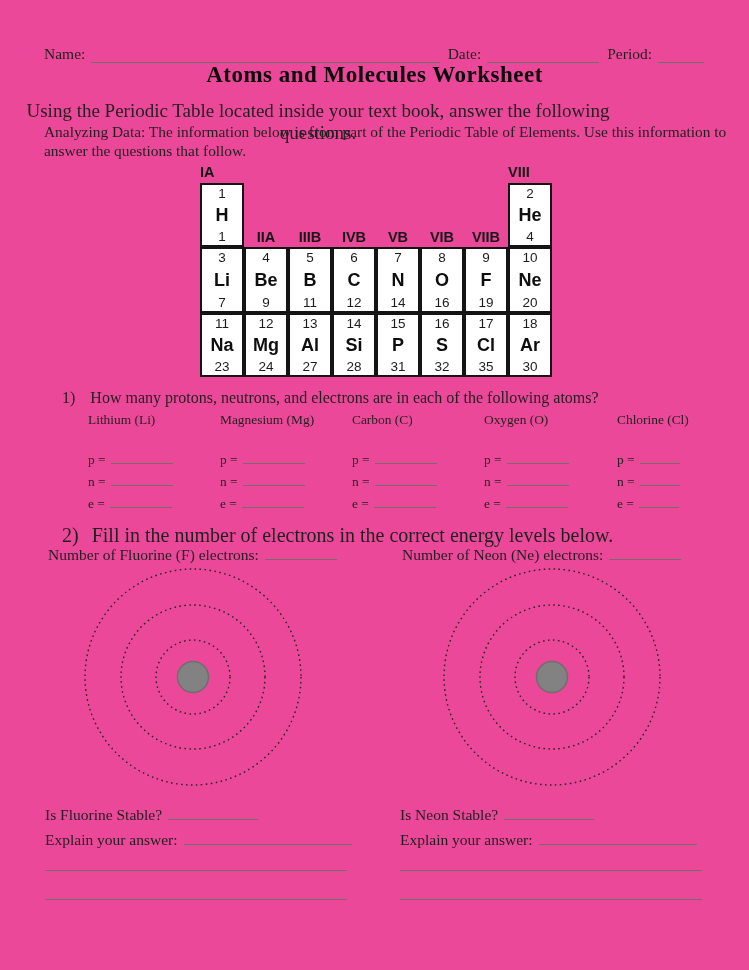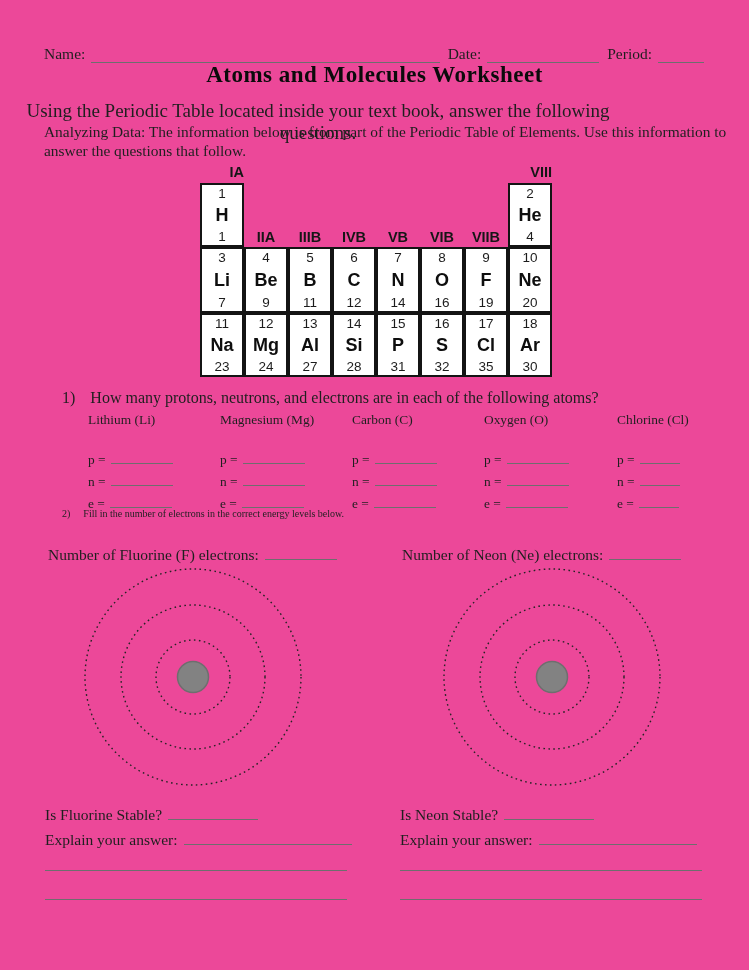--- a/index.html
+++ b/index.html
@@ -13,38 +13,38 @@
   .name-row .lbl{margin-right:6px;}
   .name-row .grow{flex:1 1 auto;margin-right:8px;}
   .title{left:0;top:62px;width:749px;text-align:center;font-size:23px;font-weight:bold;
          letter-spacing:.5px;color:#0b0b0b;}
   .subtitle{left:16px;top:100px;width:604px;text-align:center;font-size:19px;}
   .intro{left:44px;top:122px;width:702px;font-size:15.4px;line-height:19px;}
   
   .ptable{left:200px;top:158px;font-family:"Liberation Sans",sans-serif;}
   .ptop{display:grid;grid-template-columns:repeat(8,44px);height:25px;align-items:end;
         font-size:14.5px;font-weight:bold;color:#161616;}
-  .ptop span{text-align:right;padding-bottom:3px;}
+  .ptop span{text-align:left;padding-bottom:3px;}
   .pgrid{display:grid;grid-template-columns:repeat(8,44px);grid-template-rows:64px 66px 64px;}
   .pcell{border:2px solid #141414;box-sizing:border-box;display:flex;flex-direction:column;
          justify-content:space-between;align-items:center;padding:2px 0 2px;background:#fff;}
   .pnum{font-size:13.5px;line-height:1;color:#1c1c1c;}
   .psym{font-size:18px;font-weight:bold;line-height:1;color:#0e0e0e;}
   .plabels{grid-column:2/8;display:grid;grid-template-columns:repeat(6,1fr);align-items:end;
            justify-items:center;font-size:14.5px;font-weight:bold;color:#161616;padding-bottom:2px;text-align:center;}
   
   .q1head{left:62px;top:389px;font-size:16px;}
   .q1head .qnum{margin-right:15px;}
   .q1col{top:409px;font-size:13.4px;line-height:22px;white-space:nowrap;}
   .q1col .clabel{margin-bottom:18px;}
   .q1col .bl{margin-left:5px;}
   .w62{width:62px;} .w40{width:40px;} .w72{width:72px;} .w90{width:90px;}
   .w112{width:112px;} .w46{width:46px;} .w168{width:168px;} .w158{width:158px;}
   
-  .q2{left:62px;top:508px;font-size:10px;}
+  .q2{left:62px;top:524px;font-size:20px;}
   .q2 .qnum{margin-right:13px;}
   .elabel{top:546px;font-size:15.5px;white-space:nowrap;}
   .elabel .bl{margin-left:6px;}
   
   .strow{font-size:15.5px;white-space:nowrap;}
   .strow .bl{margin-left:6px;}
   .ansline{border-bottom:1.5px solid #6e6e6e;height:0;}
 </style>
 </head>
 <body>

